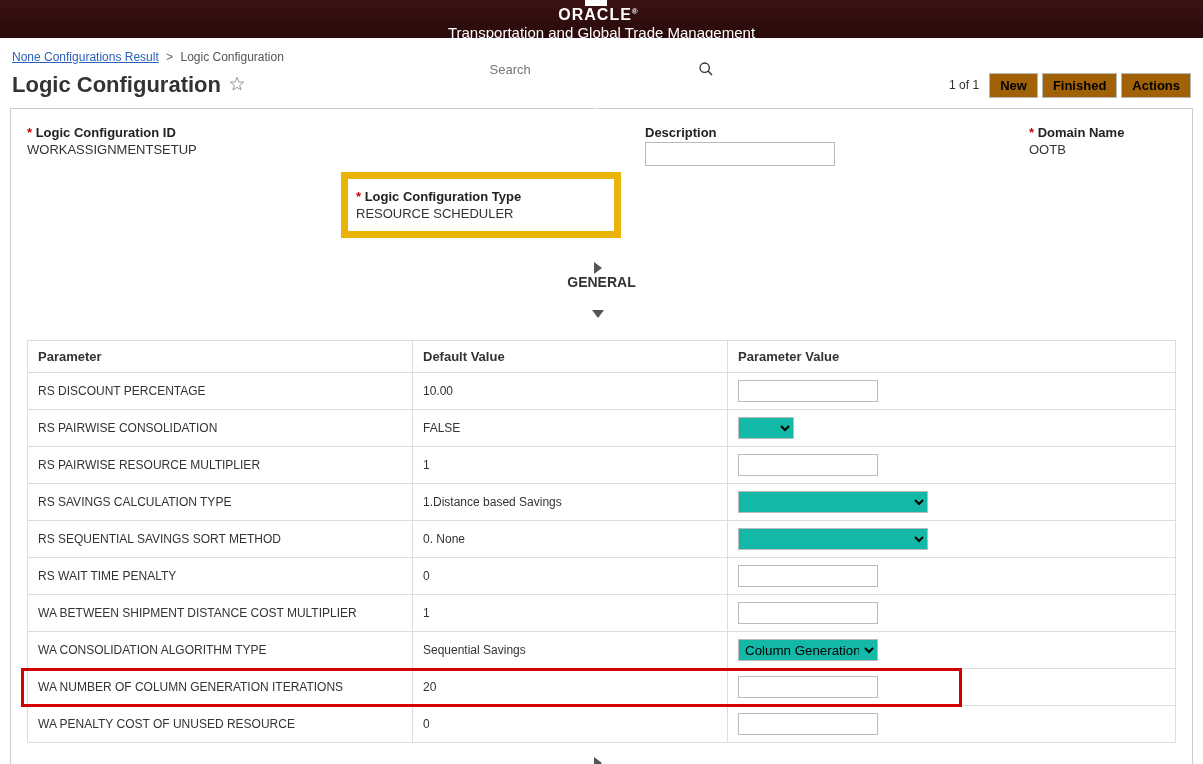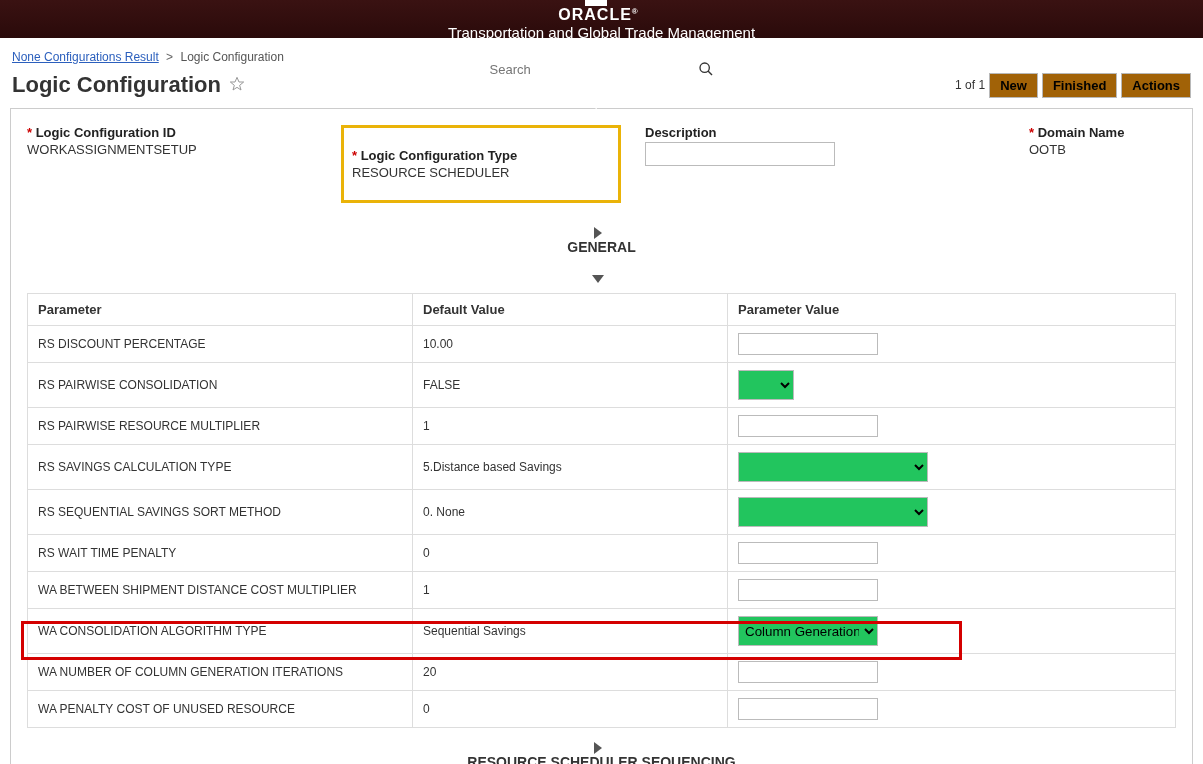--- a/index.html
+++ b/index.html
@@ -26,53 +26,53 @@
   .crumbs { padding: 12px 12px 4px 12px; font-size: 12px; }
   .crumbs a { color: #2b5fbd; text-decoration: underline; }
   .crumbs .sep { color: #666; margin: 0 4px; }
   .crumbs .cur { color: #555; }
 
   
   .pagehead { display: flex; align-items: center; padding: 4px 12px 10px 12px; }
   .pagetitle { font-size: 22px; font-weight: 600; color: #333; }
   .favstar { margin-left: 8px; color: #999; cursor: pointer; }
   .pagehead .grow { flex: 1; }
-  .counter { font-size: 12px; color: #333; }
+  .counter { font-size: 12px; color: #333; margin-right: 6px; }
   .btn { background: #a16207; border: 1px solid #b8b8b8; padding: 4px 10px; font-size: 13px; font-weight: bold; margin-left: 4px; cursor: pointer; }
 
   
   .panel { border: 1px solid #ccc; margin: 0 10px; padding: 16px 16px 8px 16px; }
   .formrow { display: flex; gap: 24px; margin-bottom: 18px; align-items: flex-start; }
   .field { display: flex; flex-direction: column; }
   .field .lbl { font-size: 13px; font-weight: bold; color: #222; margin-bottom: 2px; }
   .field .val { font-size: 13px; color: #333; }
   .req::before { content: "* "; color: #c00; }
   .field input[type=text] { border: 1px solid #bbb; height: 24px; padding: 2px 6px; width: 190px; }
-  .hlbox { border: 3px solid #eab308; padding: 20px 8px; }
+  .hlbox { border: 7px solid #eab308; padding: 10px 8px; margin-top: 47px; }
   .f1 { flex: 0 0 290px; }
   .f2 { flex: 0 0 280px; }
   .f3 { flex: 0 0 360px; }
   .f4 { flex: 0 0 170px; }
 
   
   .section { margin-top: 8px; }
   .sechead { display: flex; align-items: center; font-weight: bold; font-size: 14px; color: #333; padding: 6px 0; cursor: pointer; flex-direction: column; }
   .tri { width: 0; height: 0; margin-right: 8px; }
   .tri.right { border-top: 6px solid transparent; border-bottom: 6px solid transparent; border-left: 8px solid #555; }
   .tri.down { border-left: 6px solid transparent; border-right: 6px solid transparent; border-top: 8px solid #555; }
 
   
-  table.params { width: 100%; border-collapse: collapse; margin-top: 4px; padding-left: 44px; }
+  table.params { width: 100%; border-collapse: collapse; margin-top: 16px; padding-left: 44px; }
   table.params th { text-align: left; font-size: 13px; font-weight: bold; border: 1px solid #ddd; padding: 8px 10px; background: #fff; }
   table.params td { font-size: 12px; border: 1px solid #ddd; padding: 7px 10px; color: #333; vertical-align: middle; }
   .col-param { width: 385px; }
   .col-def { width: 315px; }
   .col-val { }
   td input[type=text] { border: 1px solid #bbb; height: 22px; width: 140px; padding: 2px 4px; }
-  td select { border: 1px solid #bbb; height: 30px; padding: 1px 2px; background: #22c55e; }
+  td select { border: 1px solid #bbb; height: 22px; padding: 1px 2px; background: #14b8a6; }
   td select.sm { width: 56px; }
   td select.md { width: 190px; }
   td select.lg { width: 140px; }
 
   
   .bottombtns { padding: 8px 12px; }
 
   
   .tablewrap { position: relative; }
   .rowhighlight { position: absolute; left: 0; right: 214px; height: 36px; border: 3px solid #d40000; pointer-events: none; }
@@ -204,21 +204,21 @@
               <td>FALSE</td>
               <td><select class="sm"><option></option></select></td>
             </tr>
             <tr>
               <td>RS PAIRWISE RESOURCE MULTIPLIER</td>
               <td>1</td>
               <td><input type="text" style=""></td>
             </tr>
             <tr>
               <td>RS SAVINGS CALCULATION TYPE</td>
-              <td>5.Distance based Savings</td>
+              <td>1.Distance based Savings</td>
               <td><select class="md"><option></option></select></td>
             </tr>
             <tr>
               <td>RS SEQUENTIAL SAVINGS SORT METHOD</td>
               <td>0. None</td>
               <td><select class="md"><option></option></select></td>
             </tr>
             <tr>
               <td>RS WAIT TIME PENALTY</td>
               <td>0</td>

